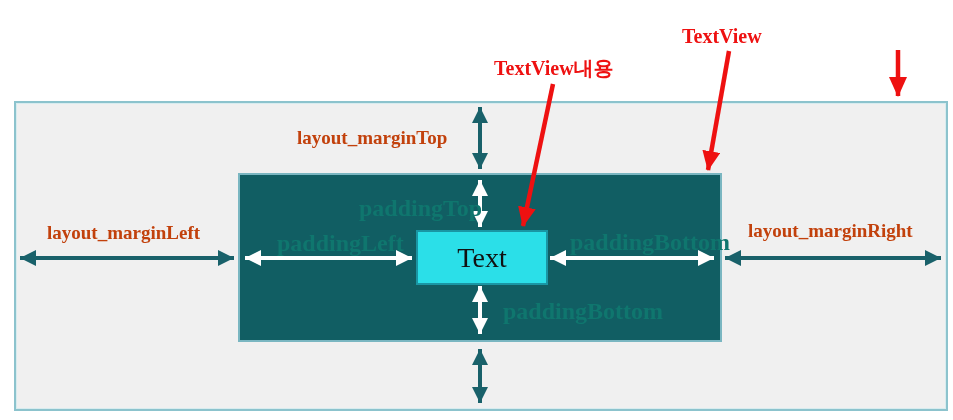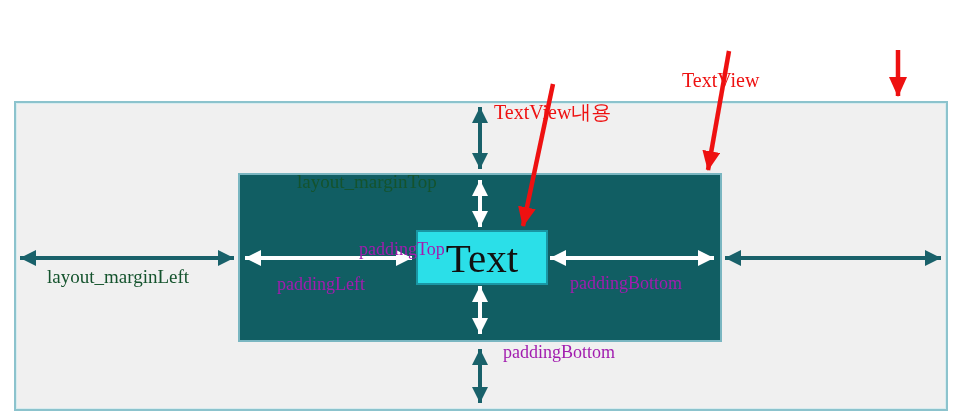--- a/index.html
+++ b/index.html
@@ -16,32 +16,32 @@
   .textview-box{
     position:absolute;left:238px;top:173px;width:480px;height:165px;
     background:var(--teal-dark,#115e63);
     border:2px solid var(--light-border-2,#7ab6c1);
   }
   .text-box{
     position:absolute;left:416px;top:230px;width:128px;height:51px;
     background:var(--cyan-fill,#2bdfe8);
     border:2px solid var(--cyan-border,#1a96a4);
     display:flex;align-items:center;justify-content:center;
-    font-size:41px;color:#111;
+    font-size:28px;color:#111;
   }
   .arrows{position:absolute;left:0;top:0;width:953px;height:420px;pointer-events:none;}
   .teal-line{stroke:var(--teal-arrow,#19616a);stroke-width:4;}
   .white-line{stroke:#fff;stroke-width:4;}
   .red-line{stroke:var(--red,#ee1111);stroke-width:4.5;}
   .teal-head{fill:var(--teal-arrow,#19616a);}
   .white-head{fill:#fff;}
   .red-head{fill:var(--red,#ee1111);}
-  .lbl{position:absolute;white-space:nowrap;font-weight:normal;margin-top:44px;}
-  .lbl-black{font-size:19px;color:#14532d;}
-  .lbl-white{font-size:18px;color:#a21caf;}
+  .lbl{position:absolute;white-space:nowrap;font-weight:bold;}
+  .lbl-black{font-size:19px;color:#c2410c;}
+  .lbl-white{font-size:24px;color:#0f766e;}
   .lbl-red{font-size:20px;color:var(--red,#ee1111);}
   .lbl-red-big{font-size:21px;}
 </style>
 </head>
 <body>
 
 <div class="canvas">
 
   <div class="outer-box"></div>
   <div class="textview-box"></div>
@@ -72,20 +72,21 @@
     <line class="white-line" x1="245" y1="258" x2="412" y2="258" marker-start="url(#head-white)" marker-end="url(#head-white)"></line>
     <line class="white-line" x1="550" y1="258" x2="714" y2="258" marker-start="url(#head-white)" marker-end="url(#head-white)"></line>
 
     <line class="red-line" x1="553" y1="84" x2="523" y2="226" marker-end="url(#head-red)"></line>
     <line class="red-line" x1="729" y1="51" x2="708" y2="170" marker-end="url(#head-red)"></line>
     <line class="red-line" x1="898" y1="50" x2="898" y2="96" marker-end="url(#head-red)"></line>
   </svg>
 
   <div class="lbl lbl-black" style="left:297px;top:127px">layout_marginTop</div>
   <div class="lbl lbl-black" style="left:47px;top:222px">layout_marginLeft</div>
+  <div class="lbl lbl-black" style="left:748px;top:220px">layout_marginRight</div>
 
   <div class="lbl lbl-white" style="left:359px;top:195px">paddingTop</div>
   <div class="lbl lbl-white" style="left:277px;top:230px">paddingLeft</div>
   <div class="lbl lbl-white" style="left:570px;top:229px">paddingBottom</div>
   <div class="lbl lbl-red" style="left:494px;top:55px">TextView내용</div>
 
   <div class="lbl lbl-white" style="left:503px;top:298px">paddingBottom</div>
   <div class="lbl lbl-red" style="left:682px;top:25px">TextView</div>
 
 </div>

